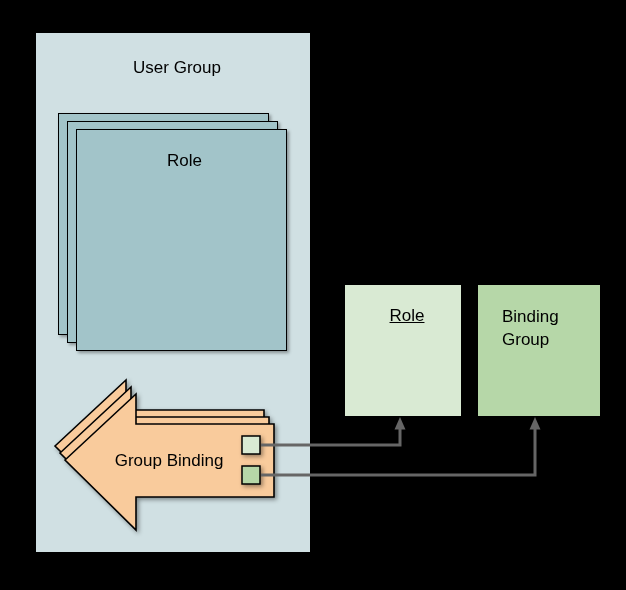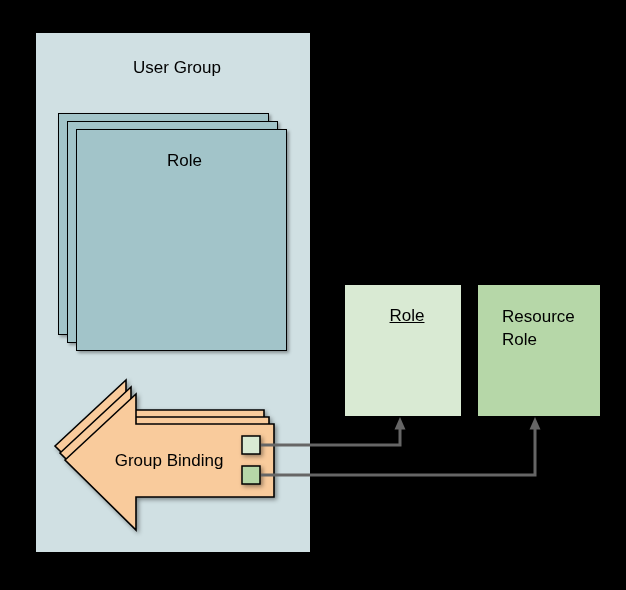--- a/index.html
+++ b/index.html
@@ -107,13 +107,13 @@
 </svg>
 
 <div class="abs label center user-group-label">User Group</div>
 
 <div class="abs label center user-label">Role</div>
 
 <div class="abs label center role-binding-label">Group Binding</div>
 
 <div class="abs label center role-label">Role</div>
 
-<div class="abs label resource-group-label">Resource Role</div>
+<div class="abs label resource-group-label">Binding Group</div>
 
 </body></html>

